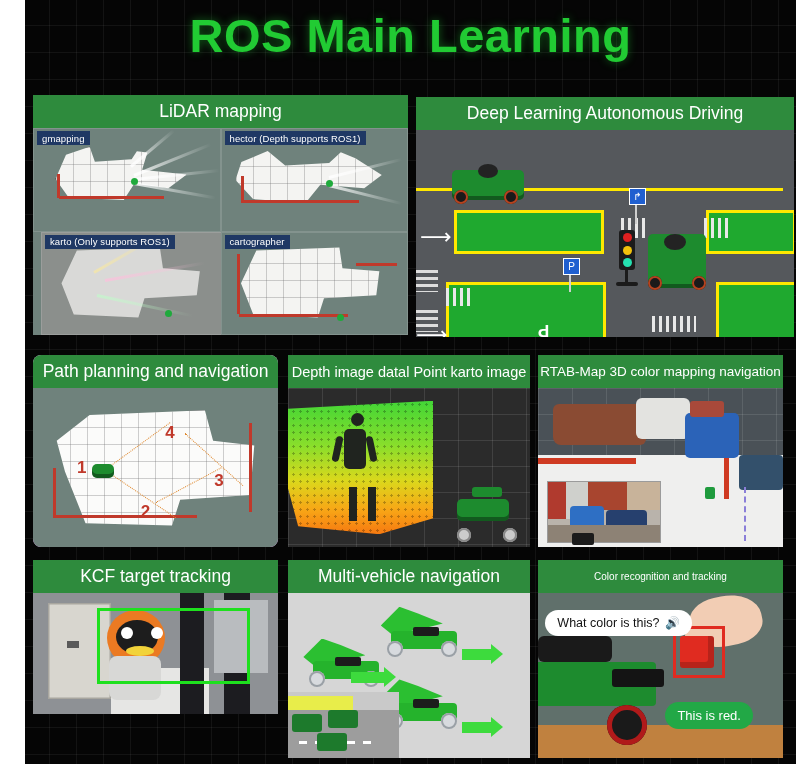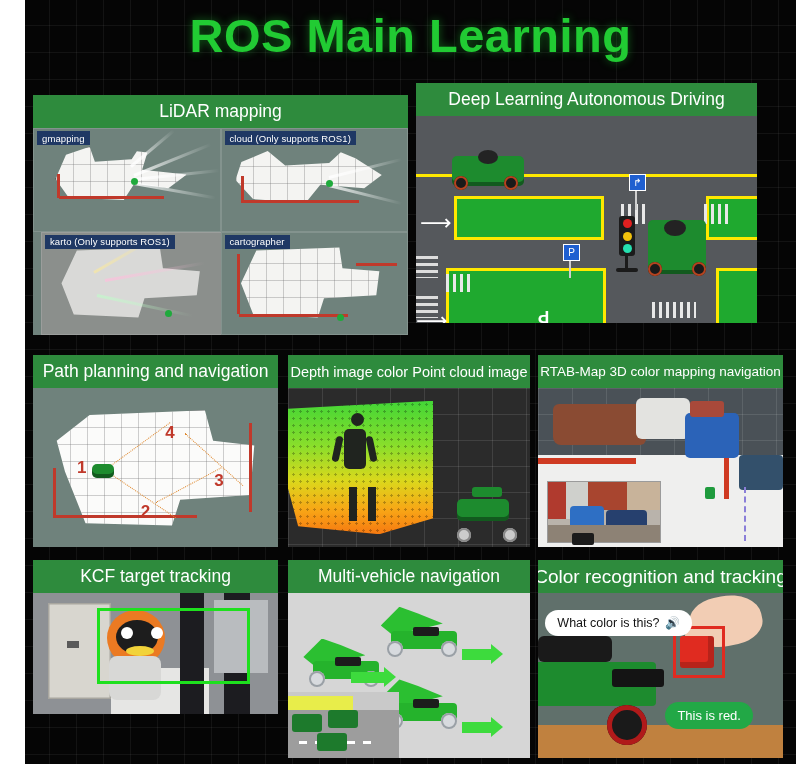--- a/index.html
+++ b/index.html
@@ -155,21 +155,21 @@
         <div class="redwall" style="left:14%;top:66%;width:56%;height:3px;"></div>
         <div class="redwall" style="left:13%;top:44%;width:3px;height:24%;"></div>
         <div class="beam" style="left:54%;top:44%;width:44%;transform:rotate(-22deg);"></div>
         <div class="beam" style="left:54%;top:48%;width:46%;transform:rotate(-6deg);"></div>
         <div class="beam" style="left:54%;top:52%;width:44%;transform:rotate(10deg);"></div>
         <div class="beam" style="left:52%;top:36%;width:30%;transform:rotate(-40deg);"></div>
         <div class="robotdot" style="left:52%;top:48%;"></div>
       </div>
 
       <div class="quad q1">
-        <div class="qlabel">cloud (Only supports ROS1)</div>
+        <div class="qlabel">hector (Depth supports ROS1)</div>
         <div class="mapshape mapB">
             <div class="mapgrid"></div>
           </div>
         <div class="redwall" style="left:12%;top:70%;width:62%;height:3px;"></div>
         <div class="redwall" style="left:11%;top:46%;width:3px;height:26%;"></div>
         <div class="beam" style="left:58%;top:46%;width:40%;transform:rotate(-14deg);"></div>
         <div class="beam" style="left:58%;top:54%;width:40%;transform:rotate(14deg);"></div>
         <div class="robotdot" style="left:56%;top:50%;"></div>
       </div>
 
@@ -189,21 +189,21 @@
           </div>
         <div class="redwall" style="left:10%;top:80%;width:58%;height:3px;"></div>
         <div class="redwall" style="left:9%;top:22%;width:3px;height:58%;"></div>
         <div class="redwall" style="left:72%;top:30%;width:22%;height:3px;"></div>
         <div class="robotdot" style="left:62%;top:80%;"></div>
       </div>
 
     </div>
   </div>
 
-  <div class="panel drive" style="left:416px;top:83px;width:341px;height:240px;">
+  <div class="panel drive" style="left:416px;top:97px;width:378px;height:240px;">
     <div class="phead">Deep Learning Autonomous Driving</div>
     <div class="pbody">
       <div class="road"></div>
 
       <div class="yline" style="left:0;top:58px;width:367px;"></div>
 
       <div class="grass" style="left:38px;top:80px;width:150px;height:44px;"></div>
       <div class="grass" style="left:290px;top:80px;width:90px;height:44px;"></div>
       <div class="grass" style="left:30px;top:152px;width:160px;height:60px;"></div>
       <div class="grass" style="left:300px;top:152px;width:90px;height:60px;"></div>
@@ -238,21 +238,21 @@
       <div class="wheel" style="left:38px;top:60px;width:14px;height:14px;"></div>
       <div class="wheel" style="left:88px;top:60px;width:14px;height:14px;"></div>
 
       <div class="carG" style="left:232px;top:104px;width:58px;height:54px;"></div>
       <div class="lidartop" style="left:248px;top:104px;width:22px;height:16px;"></div>
       <div class="wheel" style="left:232px;top:146px;width:14px;height:14px;"></div>
       <div class="wheel" style="left:276px;top:146px;width:14px;height:14px;"></div>
     </div>
   </div>
 
-  <div class="panel pp" style="left:33px;top:355px;width:245px;height:192px;">
+  <div class="panel pp" style="left:33px;top:355px;width:245px;height:192px;border-radius:8px;">
     <div class="phead">Path planning and navigation</div>
     <div class="pbody">
       <div class="ppmap">
           <div class="mapgrid"></div>
         </div>
       <div class="redwall" style="left:9%;top:80%;width:58%;height:3px;"></div>
       <div class="redwall" style="left:8%;top:50%;width:3px;height:32%;"></div>
       <div class="redwall" style="left:88%;top:22%;width:3px;height:56%;"></div>
 
       <div class="ppline" style="left:30%;top:50%;width:32%;transform:rotate(-36deg);"></div>
@@ -263,21 +263,21 @@
       <div class="carG" style="left:24%;top:48%;width:22px;height:14px;"></div>
 
       <div class="ppnum" style="left:18%;top:44%;">1</div>
       <div class="ppnum" style="left:44%;top:72%;">2</div>
       <div class="ppnum" style="left:74%;top:52%;">3</div>
       <div class="ppnum" style="left:54%;top:22%;">4</div>
     </div>
   </div>
 
   <div class="panel depth" style="left:288px;top:355px;width:242px;height:192px;">
-    <div class="phead" style="font-size:14.5px;">Depth image color Point cloud image</div>
+    <div class="phead" style="font-size:14.5px;">Depth image datal Point karto image</div>
     <div class="pbody">
       <div class="floorgrid"></div>
       <div class="cloud">
           <div class="cloudspeck"></div>
         </div>
       <div class="person" style="left:26%;top:16%;width:13px;height:13px;border-radius:50%;"></div>
       <div class="person" style="left:23%;top:26%;width:22px;height:40px;border-radius:5px;"></div>
       <div class="person" style="left:19%;top:30%;width:7px;height:26px;border-radius:4px;transform:rotate(12deg);"></div>
       <div class="person" style="left:33%;top:30%;width:7px;height:26px;border-radius:4px;transform:rotate(-12deg);"></div>
       <div class="person" style="left:25%;top:62%;width:8px;height:34px;"></div>
@@ -371,21 +371,21 @@
         <div style="position:absolute;left:0;top:28%;width:100%;height:72%;background:#9d9d9d;"></div>
         <div style="position:absolute;left:10%;top:74%;width:70%;height:3px;background:repeating-linear-gradient(90deg,#fff 0 8px,transparent 8px 16px);"></div>
         <div style="position:absolute;left:4%;top:34%;width:30px;height:18px;background:#1d7a2c;border-radius:3px;"></div>
         <div style="position:absolute;left:36%;top:28%;width:30px;height:18px;background:#1d7a2c;border-radius:3px;"></div>
         <div style="position:absolute;left:26%;top:62%;width:30px;height:18px;background:#1d7a2c;border-radius:3px;"></div>
       </div>
     </div>
   </div>
 
   <div class="panel cr" style="left:538px;top:560px;width:245px;height:198px;">
-    <div class="phead" style="font-size:19px;">Color recognition and tracking</div>
+    <div class="phead" style="font-size:10px;">Color recognition and tracking</div>
     <div class="pbody">
       <div class="crdesk" style="left:0;bottom:0;width:100%;height:20%;"></div>
 
       <div class="hand" style="left:62%;top:2%;width:72px;height:50px;transform:rotate(-12deg);"></div>
       <div class="hand" style="left:60%;top:18%;width:26px;height:34px;"></div>
       <div class="redbox" style="left:58%;top:26%;width:34px;height:32px;"></div>
       <div class="redframe" style="left:55%;top:20%;width:46px;height:46px;"></div>
 
       <div class="bubbleW" style="left:3%;top:10%;">
         <span>What color is this?</span>

